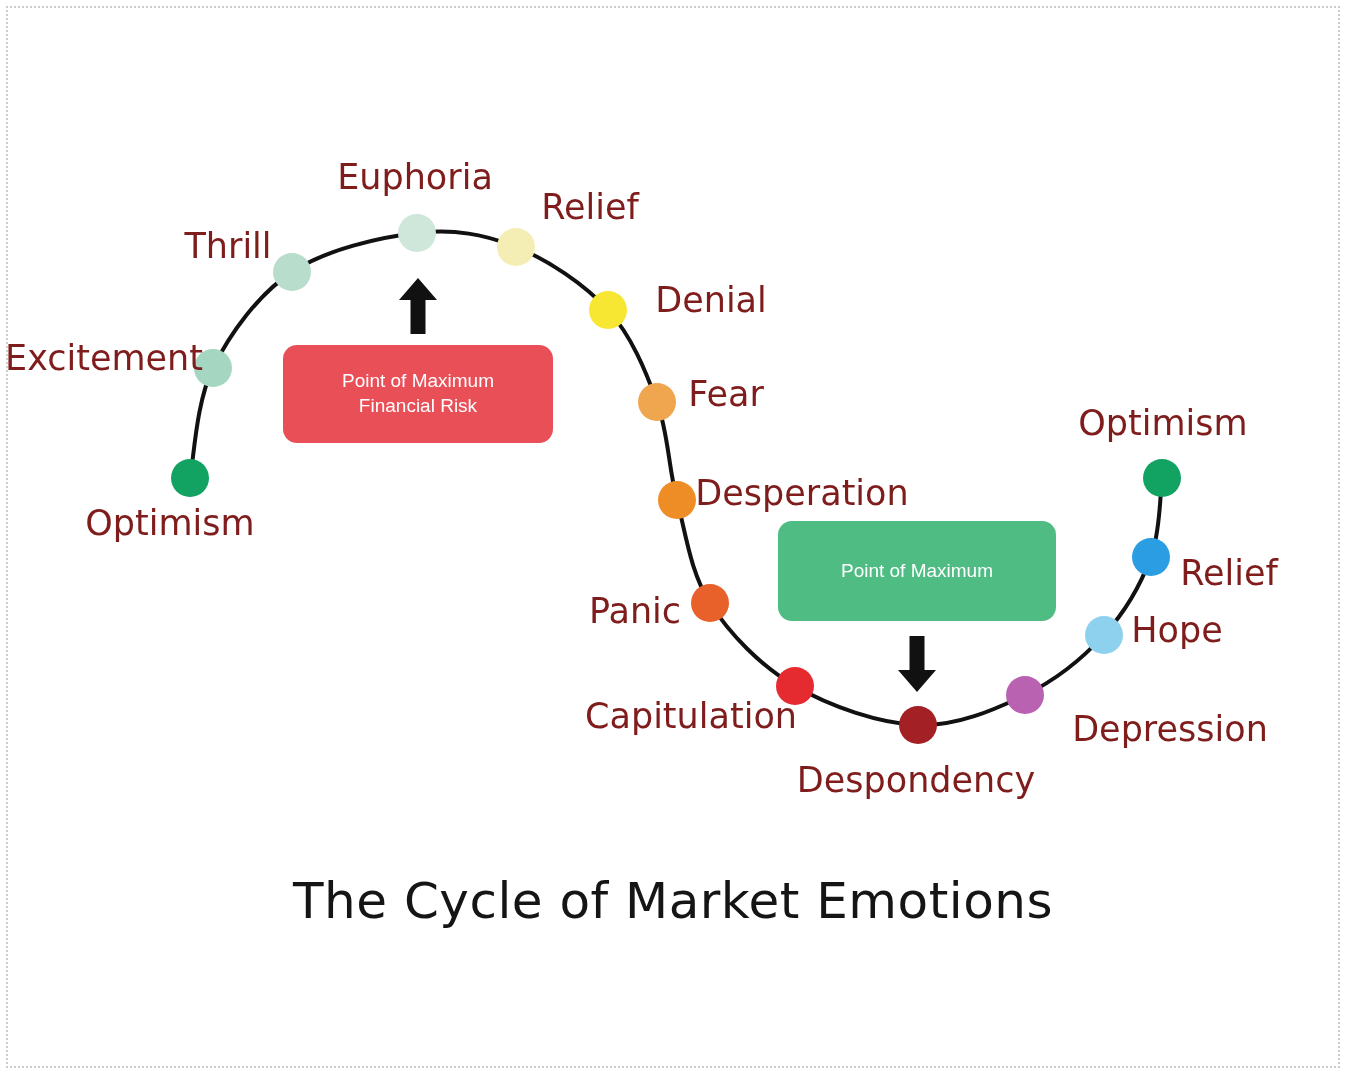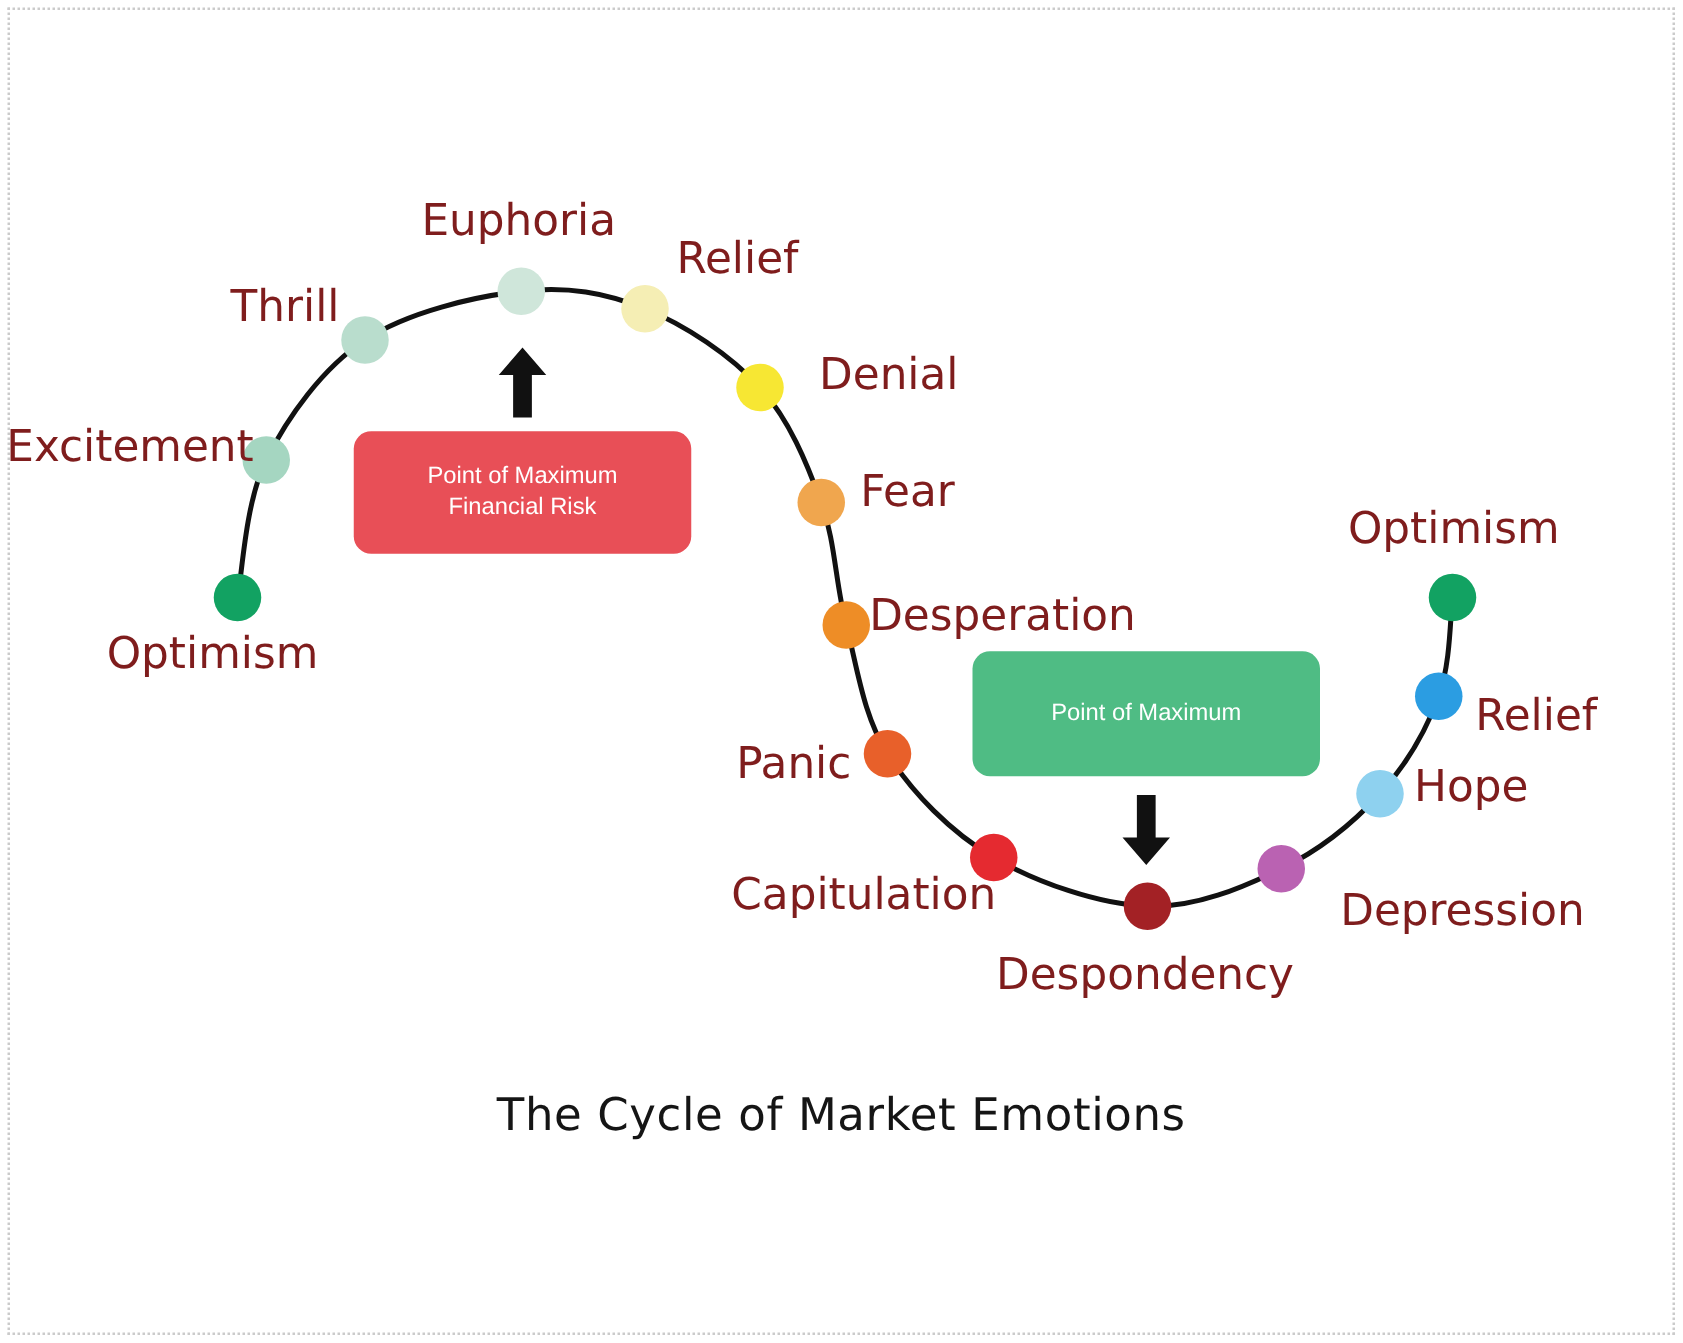--- a/index.html
+++ b/index.html
@@ -64,21 +64,21 @@
     top: 521px;
     width: 278px;
     height: 100px;
   }
   .title {
     position: absolute;
     left: 0;
     right: 0;
     top: 872px;
     text-align: center;
-    font-size: 36px;
+    font-size: 50px;
     font-weight: 500;
     letter-spacing: 0.5px;
   }
 </style>
 </head>
 <body>
 
 <div class="canvas">
 
   <div class="frame" style="border-color: rgb(203, 203, 203);"></div>

